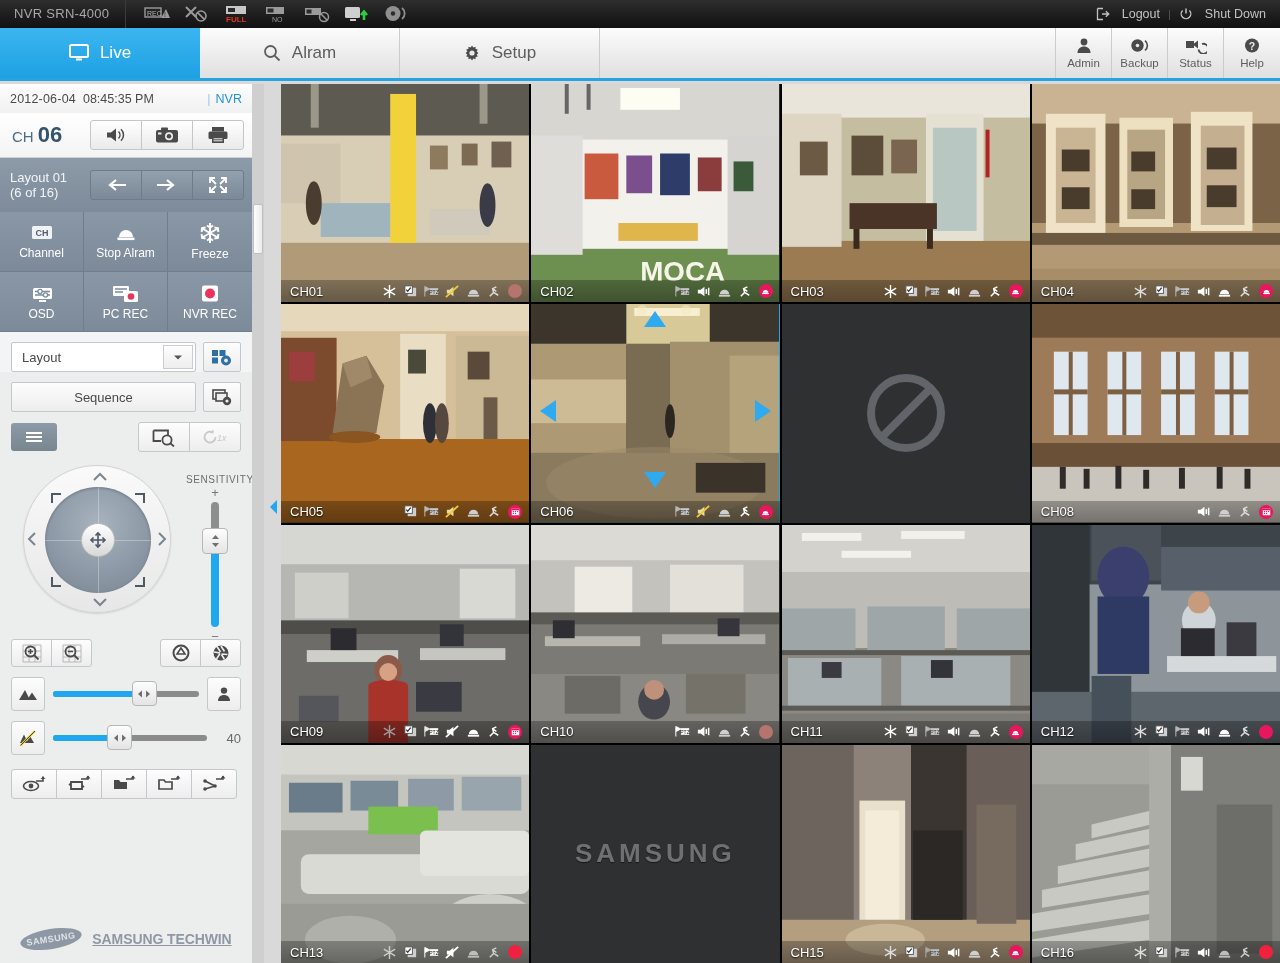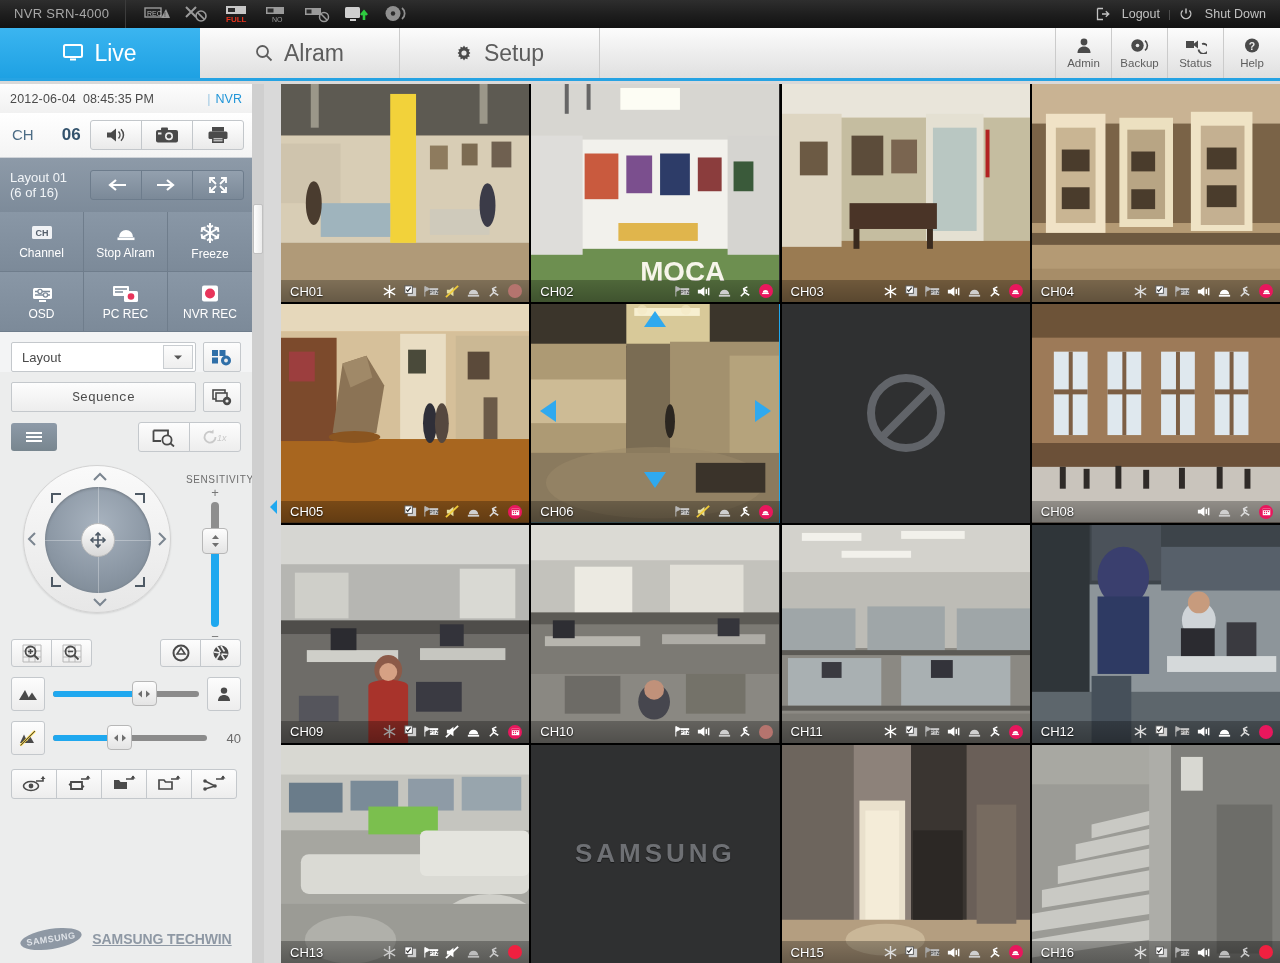--- a/index.html
+++ b/index.html
@@ -30,21 +30,21 @@
 
   
   #tabbar {
     position: absolute; left: 0; top: 28px; width: 1280px; height: 53px;
     background: linear-gradient(180deg,#fbfbfb 0%,#e8e8e8 52%,#dcdcdc 100%);
     border-bottom: 3px solid #26a3e3;
     display: flex;
   }
   .mtab {
     width: 200px; height: 50px; display: flex; align-items: center; justify-content: center;
-    gap: 11px; font-size: 23px; color: #5d5d5d; cursor: pointer;
+    gap: 11px; font-size: 17px; color: #5d5d5d; cursor: pointer;
     border-right: 1px solid #cbcbcb;
     background: linear-gradient(180deg,#fcfcfc 0%,#ececec 55%,#e0e0e0 100%);
   }
   .mtab.active {
     background: linear-gradient(180deg,#37b3ef 0%,#1fa2e4 60%,#169ad f 100%);
     background: linear-gradient(180deg,#3bb5f0 0%,#1ea1e3 100%);
     color: #fff; border-right: none;
   }
   .mtab-filler { flex: 1; border-right: 1px solid #cbcbcb;
     background: linear-gradient(180deg,#fcfcfc 0%,#ececec 55%,#e0e0e0 100%); }
@@ -68,21 +68,21 @@
   #clockbar .date { letter-spacing: .2px; }
   #clockbar .time { margin-left: 7px; color: #4a4a4a; }
   #clockbar .nvr { margin-left: auto; color: #2296d8; font-size: 12.5px; }
   #clockbar .nvr .bar { color: #9fc9e3; margin-right: 5px; }
 
   #chrow {
     height: 45px; background: linear-gradient(180deg,#ffffff,#f4f4f4);
     display: flex; align-items: center; padding: 0 8px 0 12px; border-bottom: 1px solid #cfd3d8;
   }
   #chrow .chlabel { font-size: 15px; color: #4d6d86; }
-  #chrow .chlabel b { font-size: 17px; color: #34536d; font-weight: bold; margin-left: 24px; }
+  #chrow .chlabel b { font-size: 22px; color: #34536d; font-weight: bold; }
   #chrow .chbtns { margin-left: auto; display: flex; }
   .sqbtn {
     width: 52px; height: 30px; border: 1px solid #c3c7cb; background: linear-gradient(180deg,#ffffff,#eaeaea);
     display: flex; align-items: center; justify-content: center; cursor: pointer; margin-left: -1px;
   }
   .sqbtn:first-child { border-radius: 3px 0 0 3px; margin-left: 0; }
   .sqbtn:last-child { border-radius: 0 3px 3px 0; }
 
   #layoutrow {
     height: 54px; background: linear-gradient(180deg,#8d9aa8,#7d8b9a);
@@ -121,21 +121,20 @@
     width: 38px; height: 30px; border: 1px solid #c4c8cc; border-radius: 2px;
     background: linear-gradient(180deg,#fdfdfd,#ededed);
     display: flex; align-items: center; justify-content: center; cursor: pointer;
   }
   #seqrow { padding: 10px 11px 0 11px; background: #eceded; display: flex; gap: 7px; }
   #seqbtn {
     flex: 1; height: 30px; border: 1px solid #c4c8cc; border-radius: 2px;
     background: linear-gradient(180deg,#fdfdfd,#ededed);
     display: flex; align-items: center; justify-content: center; font-size: 13px; color: #4a4a4a;
     cursor: pointer;
-    font-family: Liberation Mono, monospace;
   }
   #toolrow { padding: 10px 11px 0 11px; display: flex; align-items: center; }
   #menutoggle {
     width: 46px; height: 28px; border-radius: 3px; background: linear-gradient(180deg,#8d9aa8,#78868f);
     display: flex; align-items: center; justify-content: center; cursor: pointer;
   }
   #toolrow .right { margin-left: auto; display: flex; }
   .toolbtn {
     width: 52px; height: 30px; border: 1px solid #c4c8cc; background: linear-gradient(180deg,#fdfdfd,#ededed);
     display: flex; align-items: center; justify-content: center; cursor: pointer; margin-left: -1px;

